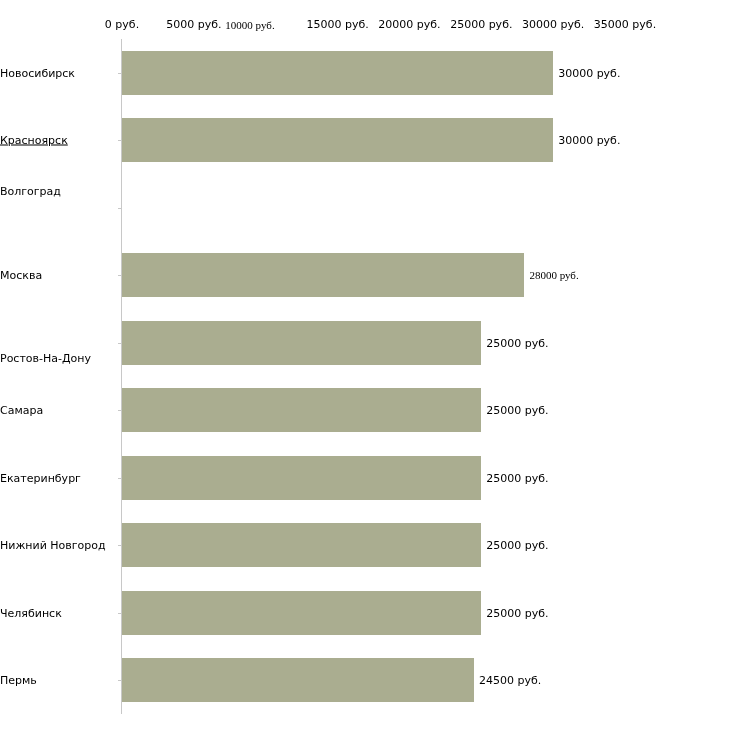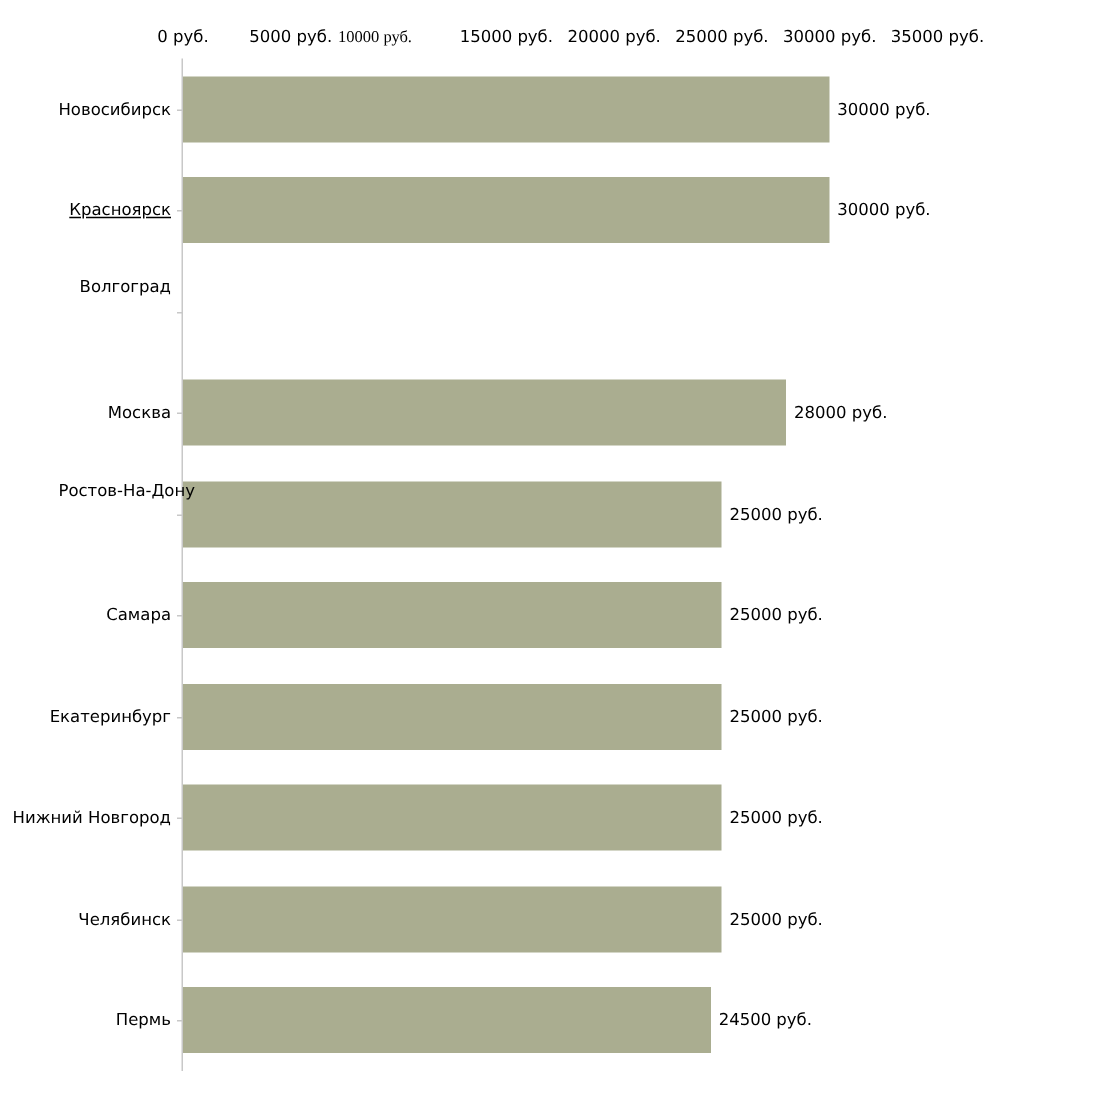--- a/index.html
+++ b/index.html
@@ -68,21 +68,21 @@
     transform: translateY(-50%);
     font-size: 11px;
     color: #000000;
     white-space: nowrap;
     padding-left: 5px;
   }
   .cat-label-wrap {
     position: absolute;
     left: 0;
     width: 114px;
-    text-align: right;
+    text-align: left;
     font-size: 11px;
     color: #000000;
     white-space: nowrap;
     transform: translateY(-50%);
   }
   .tick-mark {
     position: absolute;
     width: 4px;
     height: 1px;
     background: #c8c8c8;
@@ -106,21 +106,21 @@
   <div class="y-axis-line"></div>
   <div class="plot-area" id="plot-area">
       <div class="bar-row" style="top: 11.75px; height: 44px;">
         <div class="bar" style="width: 431.143px; background: rgb(170, 173, 144);"></div>
         <div class="bar-value" style="left: 431.143px;">30000 руб.</div>
       </div>
       <div class="bar-row" style="top: 79.25px; height: 44px;">
         <div class="bar" style="width: 431.143px; background: rgb(170, 173, 144);"></div>
         <div class="bar-value" style="left: 431.143px;">30000 руб.</div>
       </div>
-      <div class="bar-row" style="top: 214.25px; height: 44px;">
+      <div class="bar-row" style="top: 214.25px; height: 44px; font-family: Liberation Serif, serif;">
         <div class="bar" style="width: 402.4px; background: rgb(170, 173, 144);"></div>
         <div class="bar-value" style="left: 402.4px;">28000 руб.</div>
       </div>
       <div class="bar-row" style="top: 281.75px; height: 44px;">
         <div class="bar" style="width: 359.286px; background: rgb(170, 173, 144);"></div>
         <div class="bar-value" style="left: 359.286px;">25000 руб.</div>
       </div>
       <div class="bar-row" style="top: 349.25px; height: 44px;">
         <div class="bar" style="width: 359.286px; background: rgb(170, 173, 144);"></div>
         <div class="bar-value" style="left: 359.286px;">25000 руб.</div>
@@ -143,21 +143,21 @@
       </div>
     </div>
 <div class="cat-label-wrap" style="top: 61.75px;">Новосибирск</div>
     <div class="tick-mark" style="top: 61.75px;"></div>
     <div class="cat-label-wrap" style="top: 129.25px; text-decoration: underline;">Красноярск</div>
     <div class="tick-mark" style="top: 129.25px;"></div>
     <div class="cat-label-wrap" style="top: 180px;">Волгоград</div>
     <div class="tick-mark" style="top: 196.75px;"></div>
     <div class="cat-label-wrap" style="top: 264.25px;">Москва</div>
     <div class="tick-mark" style="top: 264.25px;"></div>
-    <div class="cat-label-wrap" style="top: 316px; padding-left: 16px;">Ростов-На-Дону</div>
+    <div class="cat-label-wrap" style="top: 347px;">Ростов-На-Дону</div>
     <div class="tick-mark" style="top: 331.75px;"></div>
     <div class="cat-label-wrap" style="top: 399.25px;">Самара</div>
     <div class="tick-mark" style="top: 399.25px;"></div>
     <div class="cat-label-wrap" style="top: 466.75px;">Екатеринбург</div>
     <div class="tick-mark" style="top: 466.75px;"></div>
     <div class="cat-label-wrap" style="top: 534.25px;">Нижний Новгород</div>
     <div class="tick-mark" style="top: 534.25px;"></div>
     <div class="cat-label-wrap" style="top: 601.75px;">Челябинск</div>
     <div class="tick-mark" style="top: 601.75px;"></div>
     <div class="cat-label-wrap" style="top: 669.25px;">Пермь</div>

